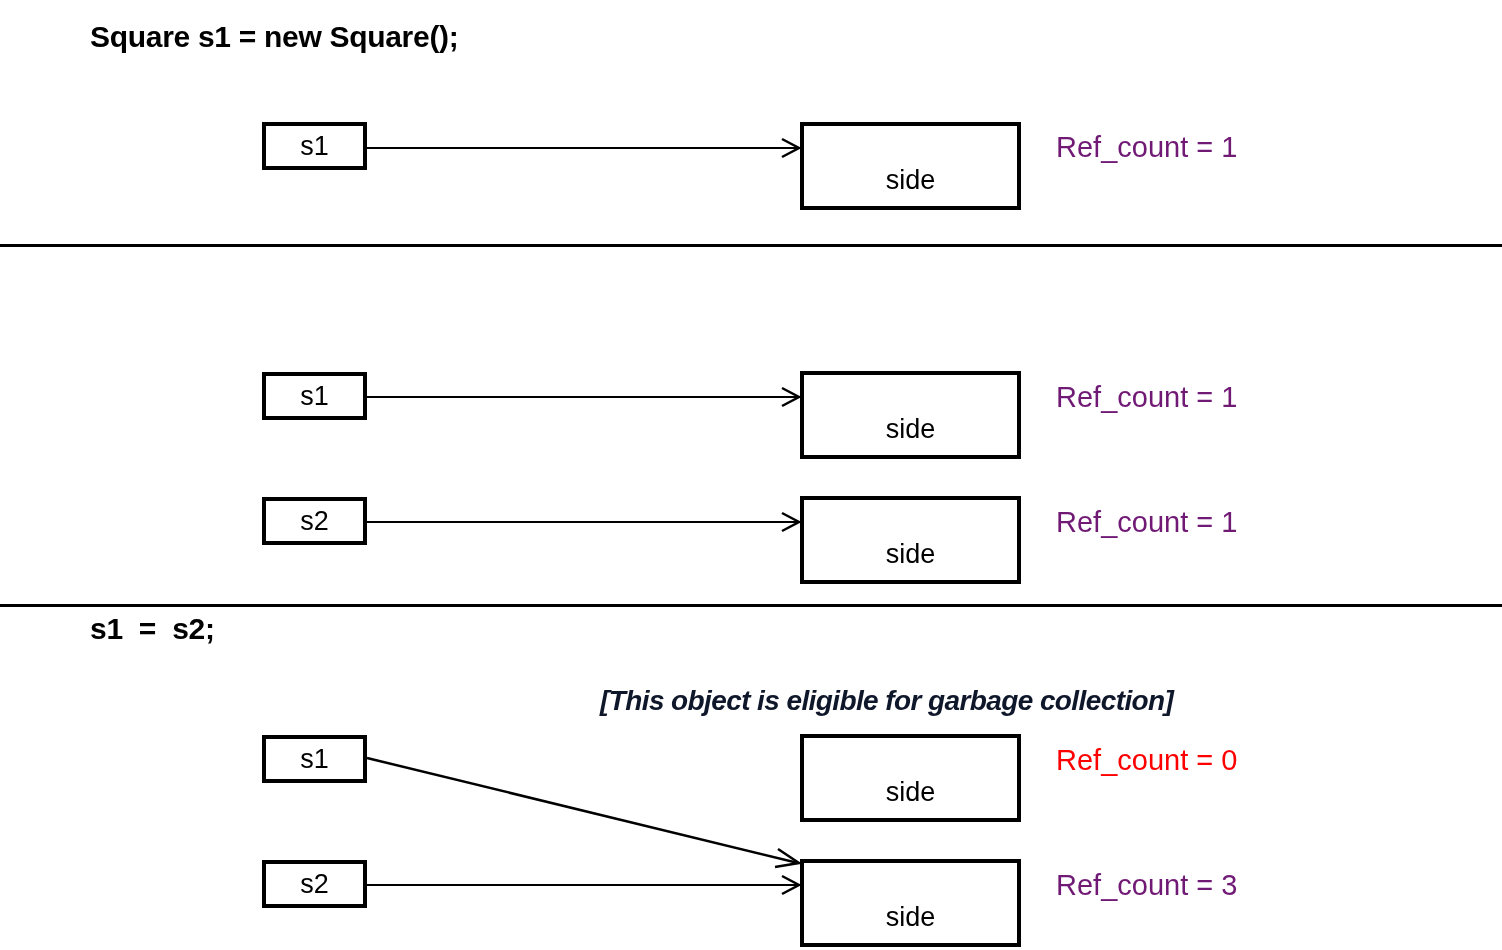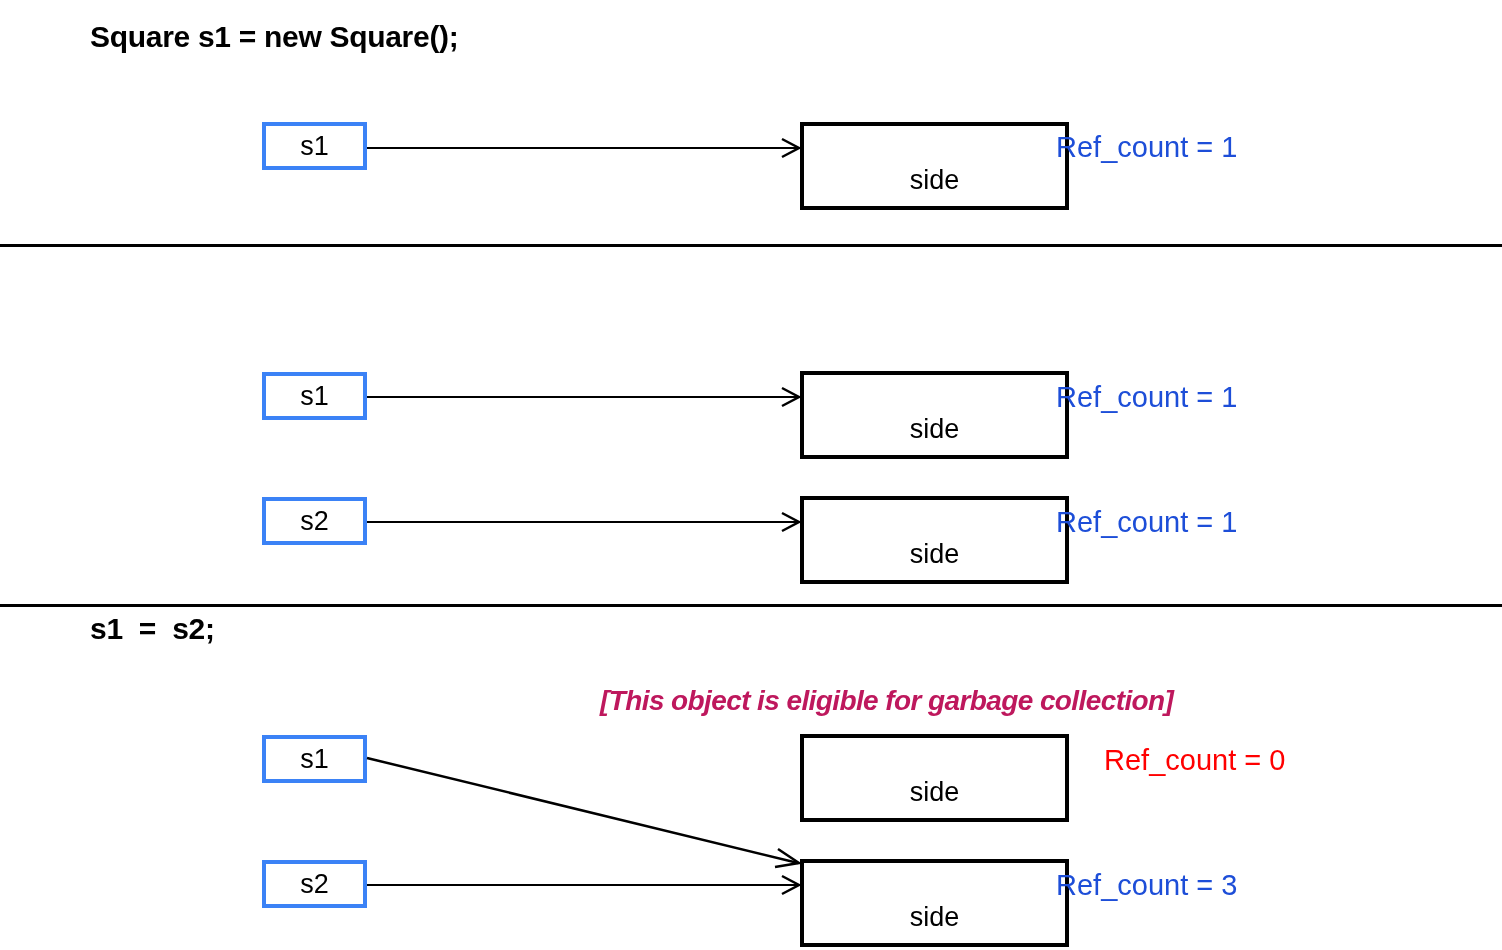--- a/index.html
+++ b/index.html
@@ -35,35 +35,35 @@
     width: 1502px;
     height: 3px;
     background: #000000;
   }
 
   
   .ref-box {
     position: absolute;
     width: 105px;
     height: 48px;
-    border: 4px solid #3b82f6;
+    border: 4px solid #000000;
     box-sizing: border-box;
     background: #ffffff;
     display: flex;
     align-items: center;
     justify-content: center;
     font-size: 27px;
     font-family: "Liberation Sans", sans-serif;
     color: #000000;
   }
 
   
   .obj-box {
     position: absolute;
-    width: 269px;
+    width: 221px;
     height: 88px;
     border: 4px solid #000000;
     box-sizing: border-box;
     background: #ffffff;
     font-size: 27px;
     font-family: "Liberation Sans", sans-serif;
     color: #000000;
   }
   .obj-box .obj-label {
     position: absolute;
@@ -72,37 +72,36 @@
     bottom: 10px;
     text-align: center;
   }
 
   
   .ref-count {
     position: absolute;
     font-size: 29px;
     font-family: "Liberation Sans", sans-serif;
     white-space: pre;
-    color: #1d4ed8;
+    color: #701a75;
   }
   .ref-count.zero {
     color: #ff0000;
-    margin-left: 48px;
   }
 
   
   .gc-note {
     position: absolute;
     font-family: "Liberation Sans", sans-serif;
     font-weight: bold;
     font-style: italic;
     font-size: 28px;
     letter-spacing: -0.6px;
     white-space: pre;
-    color: #be185d;
+    color: #0f172a;
   }
 
   
   .arrow-layer {
     position: absolute;
     left: 0;
     top: 0;
     width: 1502px;
     height: 950px;
     pointer-events: none;

